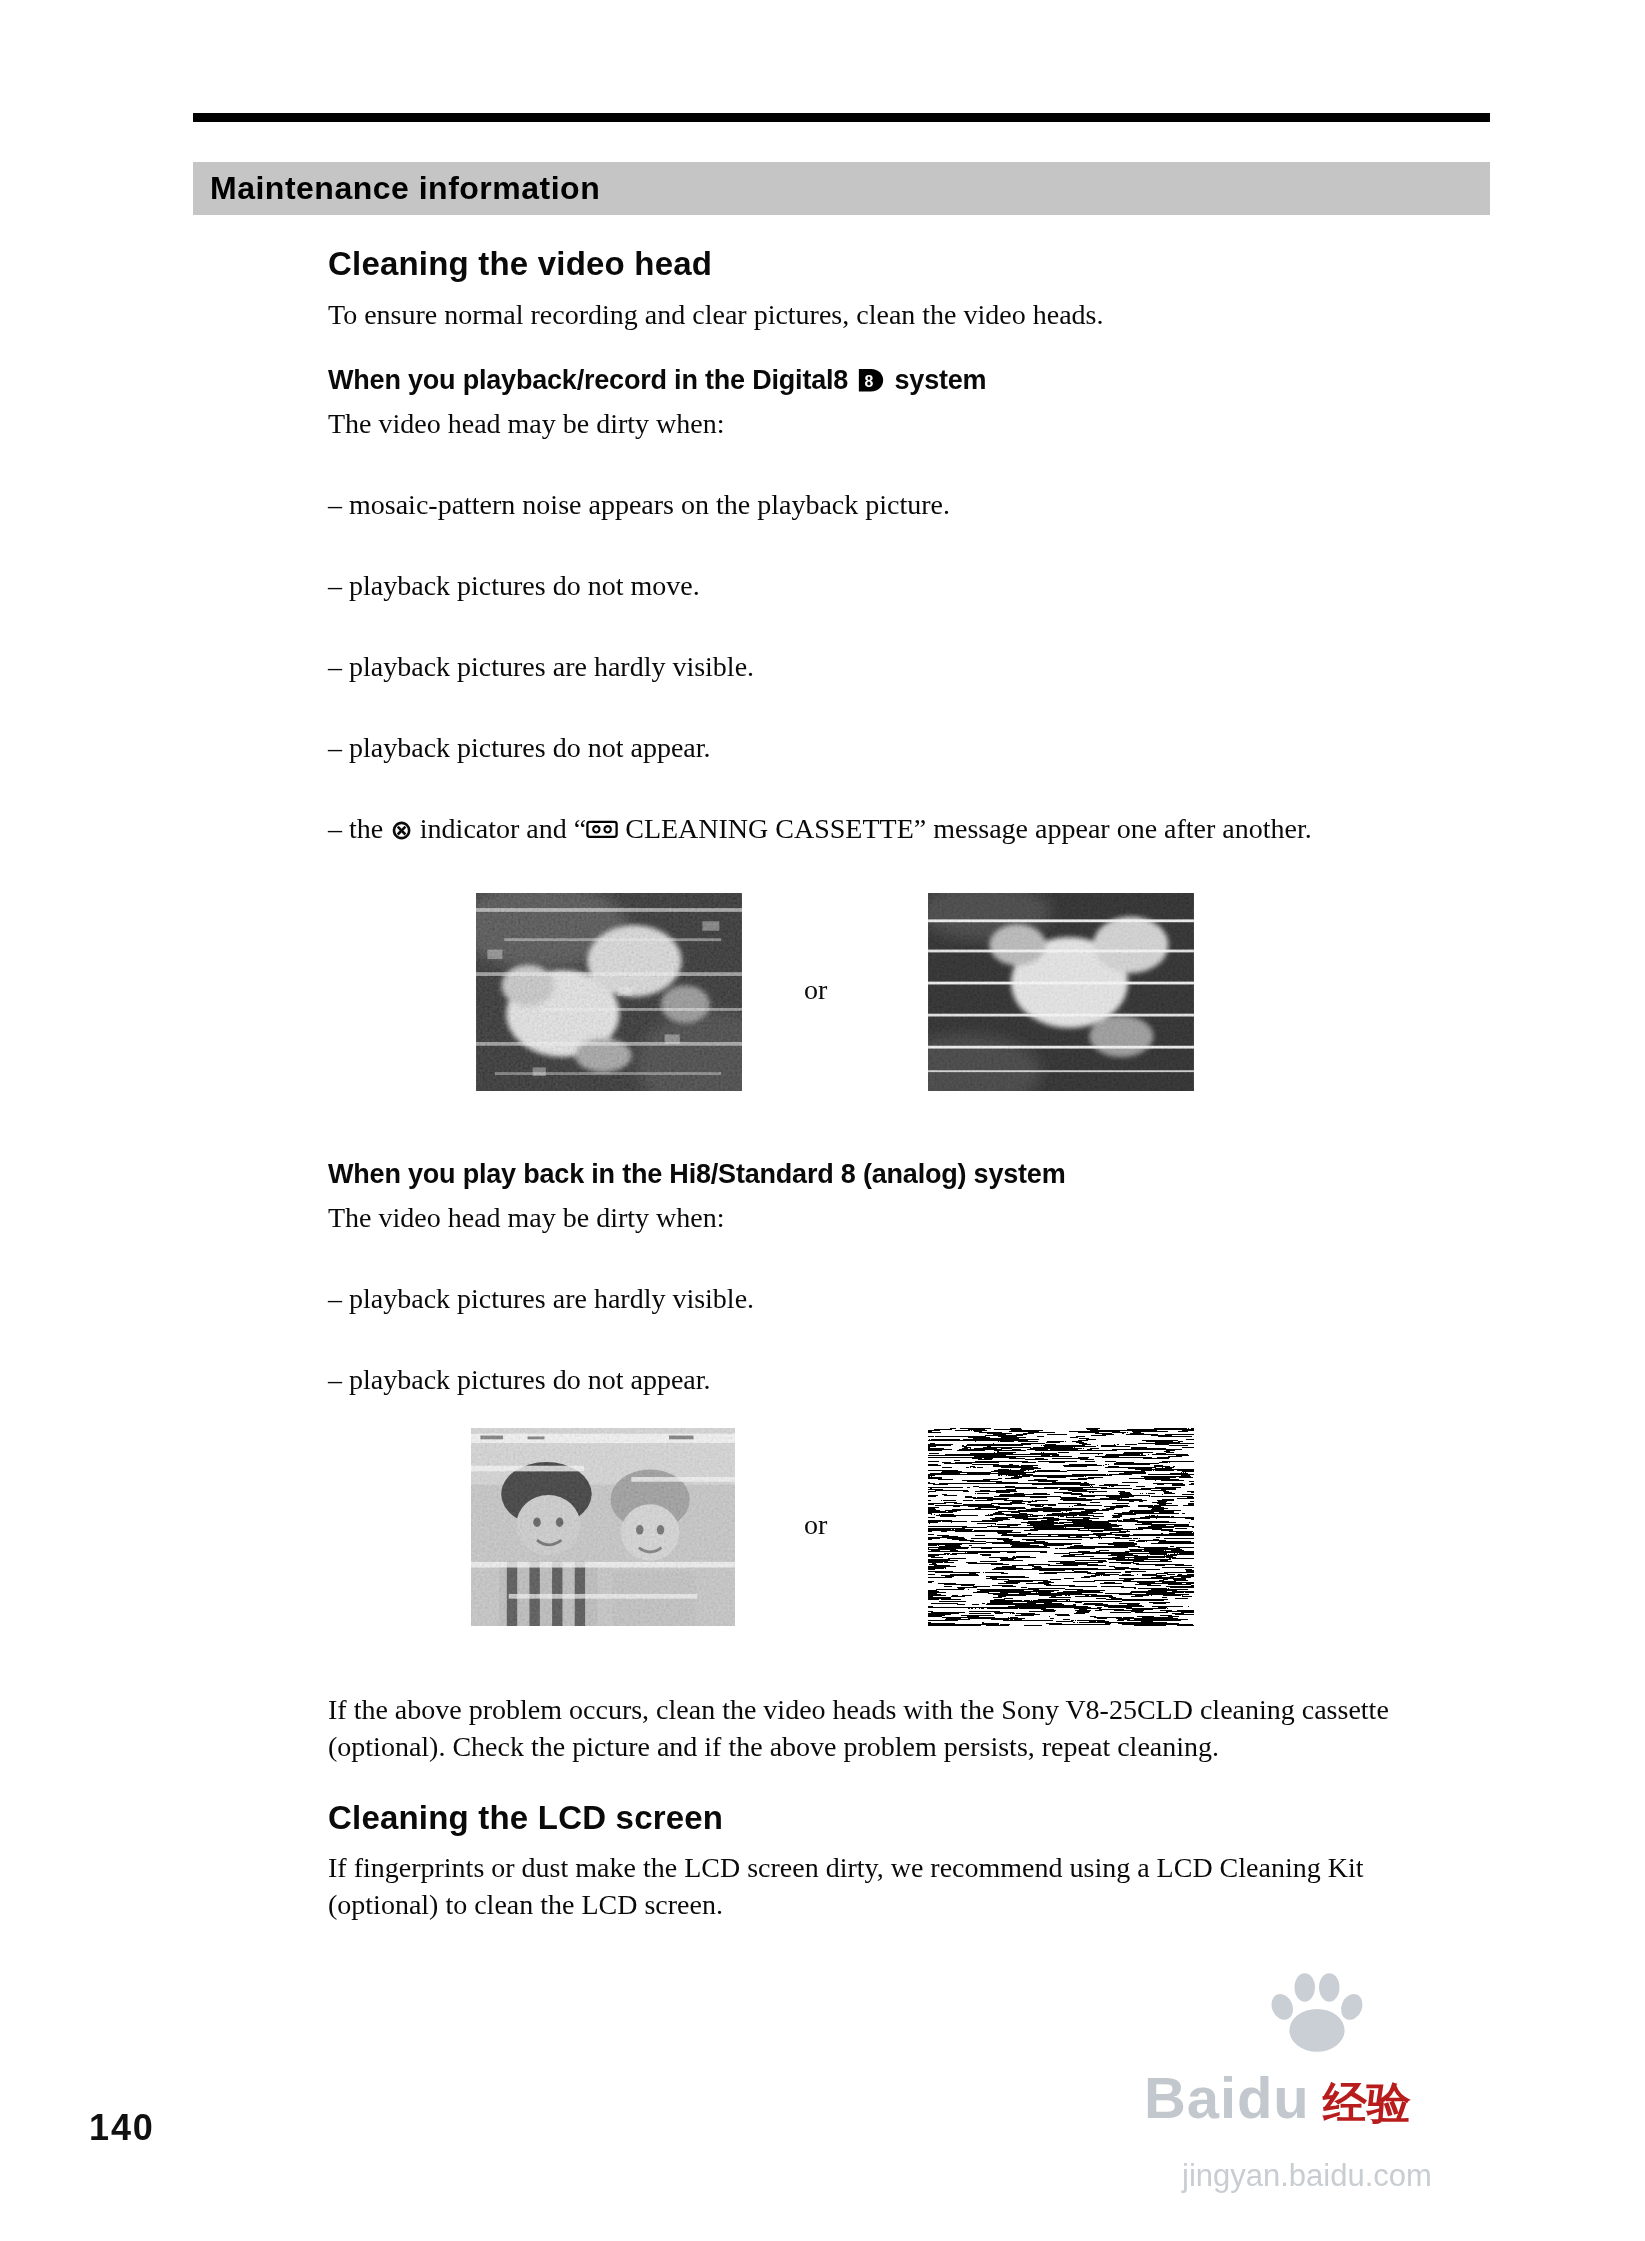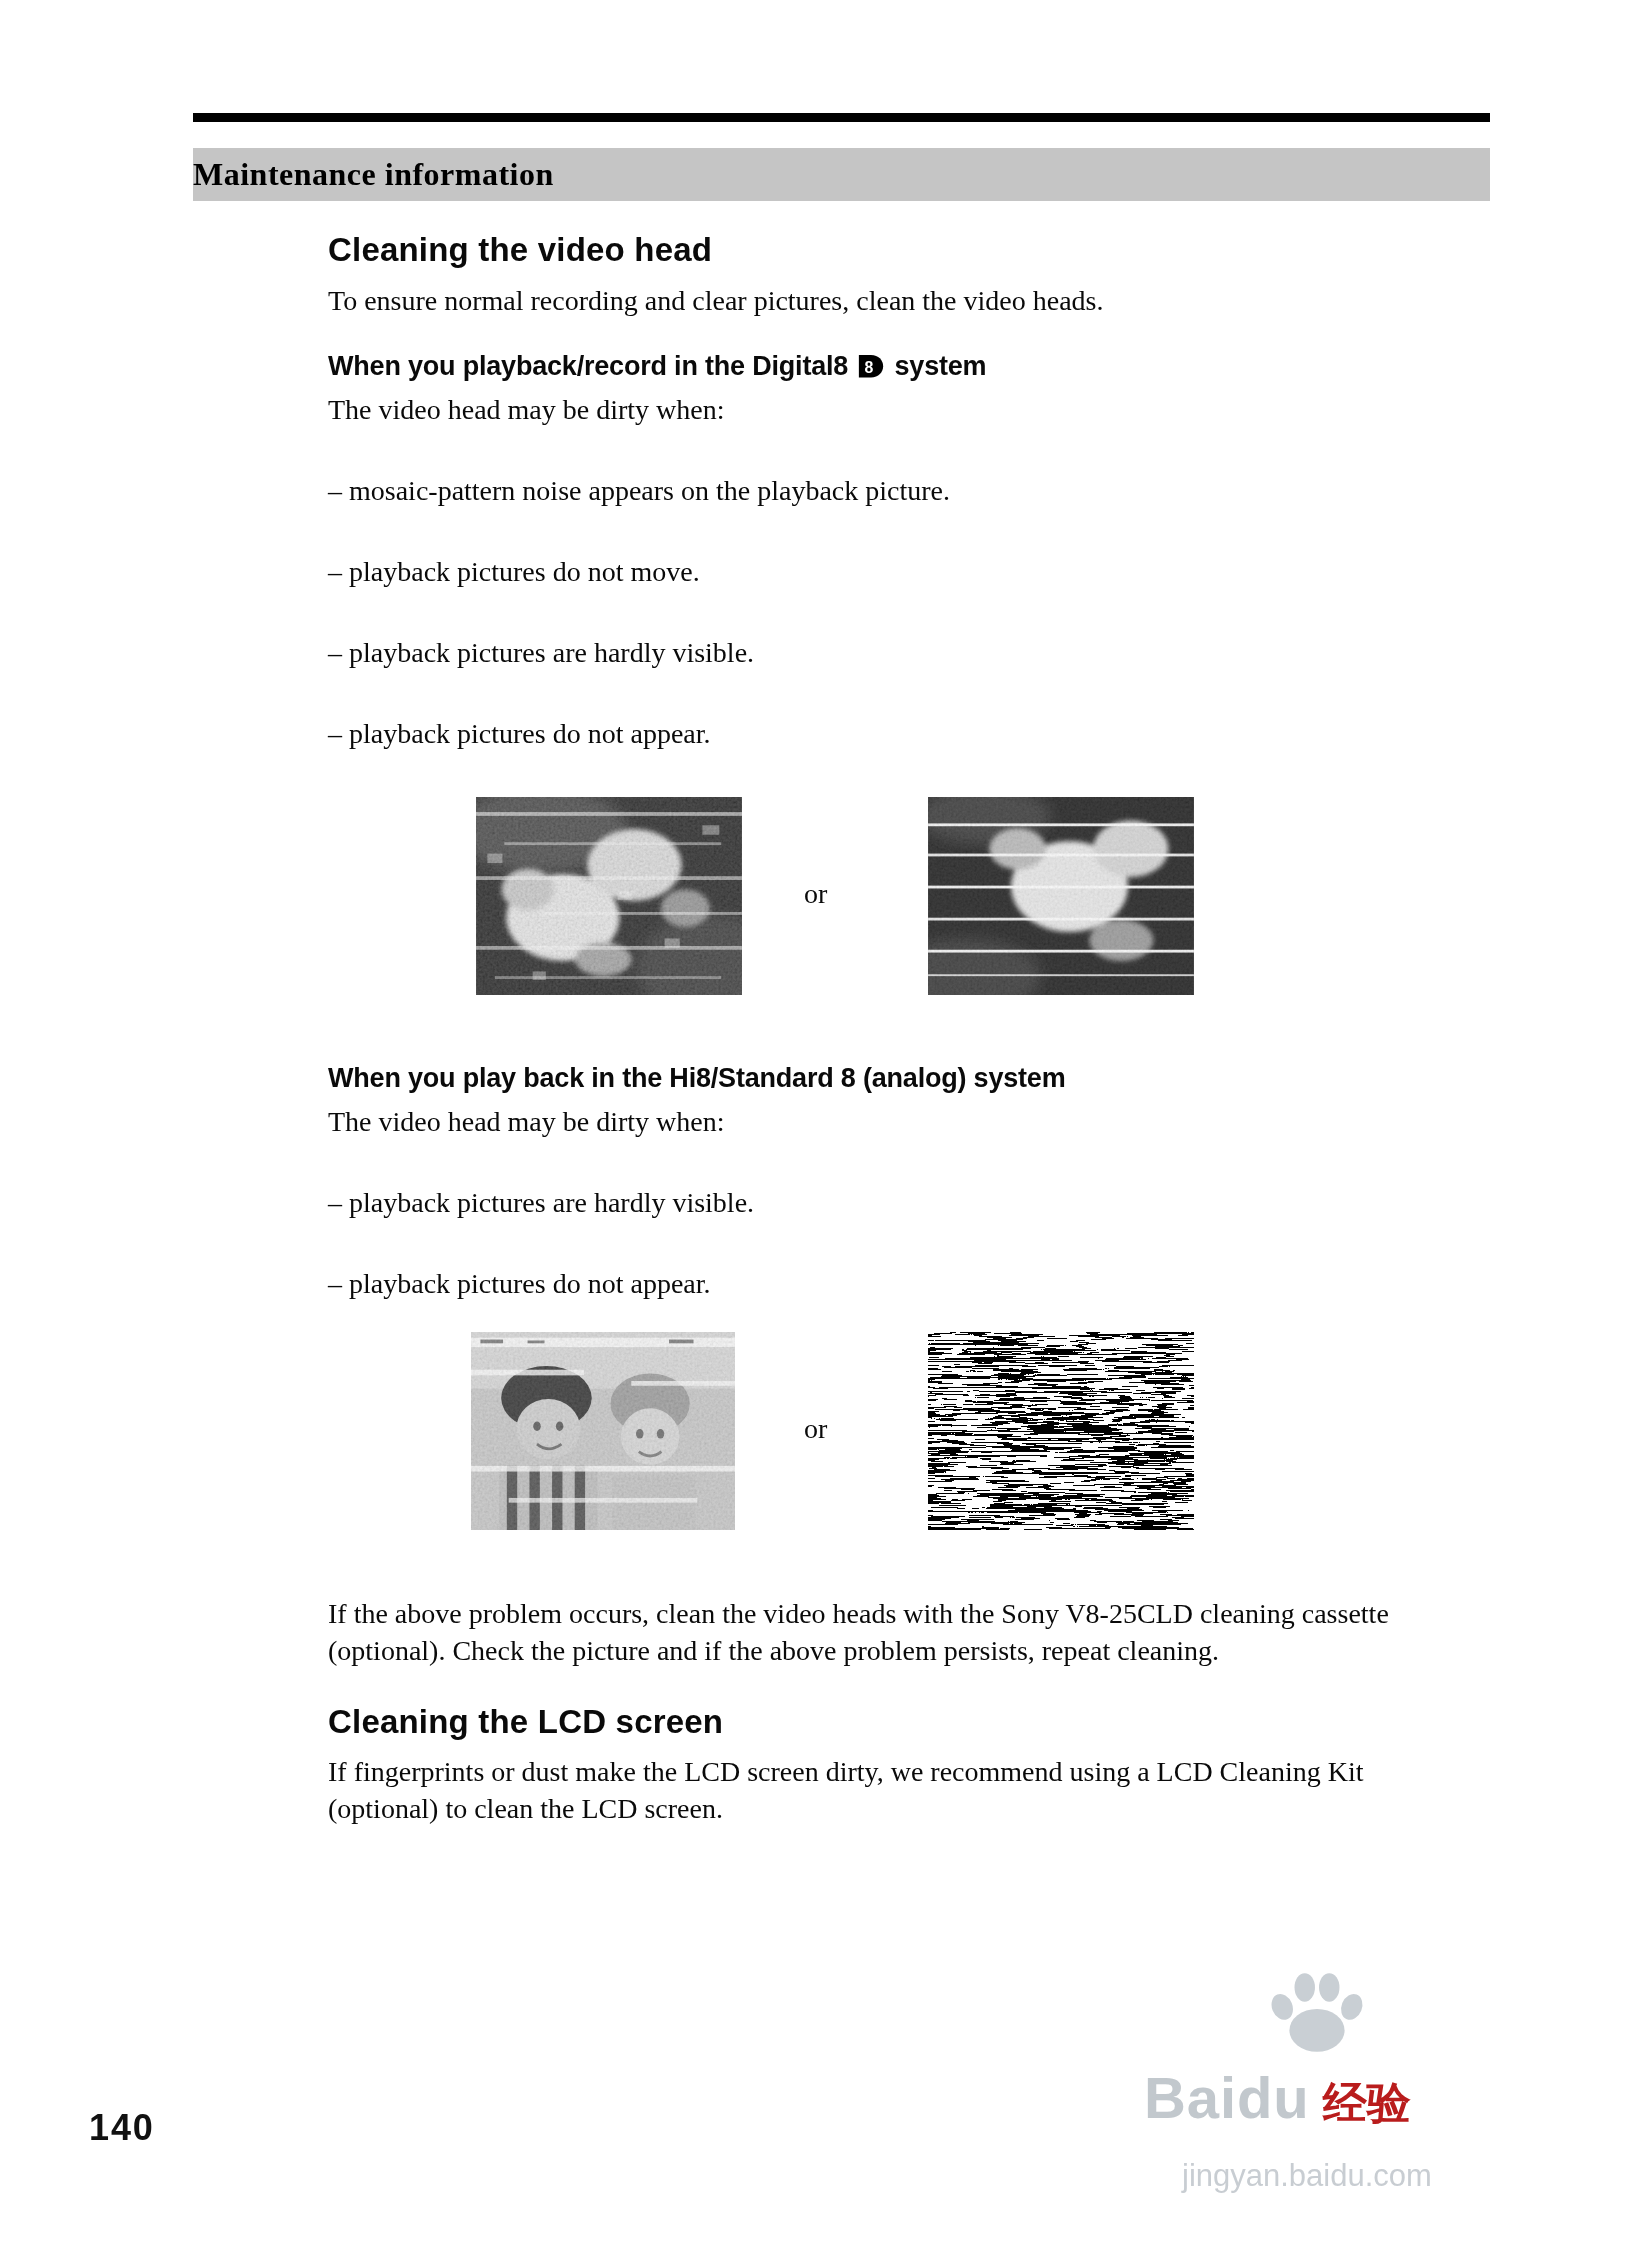--- a/index.html
+++ b/index.html
@@ -10,23 +10,23 @@
   }
   .main { position:absolute; left:193px; top:92px; width:1297px; }
 
   .doc-title {
     font-family:"Liberation Sans", sans-serif; font-weight:bold;
     font-size:34px; letter-spacing:0.6px; color:#000;
   }
   .rule { height:8.5px; background:#000; margin-top:21px; }
 
   .banner {
-    margin-top:26px; height:53px; background:#c5c5c5;
-    display:flex; align-items:center; 
-    font-family:Liberation Serif, serif; font-weight:bold;
+    margin-top:40px; height:53px; background:#c5c5c5;
+    display:flex; align-items:center; padding-left:17px;
+    font-family:Liberation Sans, sans-serif; font-weight:bold;
     font-size:32px; letter-spacing:0.5px; color:#000;
   }
 
   .content { margin-left:135px; margin-top:30px; width:1162px; }
 
   h2.sec-title {
     font-family:"Liberation Sans", sans-serif; font-weight:bold;
     font-size:33px; letter-spacing:0.2px;
   }
   .body-text { font-size:28px; line-height:37px; }
@@ -127,20 +127,25 @@
           <text x="8" y="20" font-size="17" font-weight="bold" fill="#fff" font-family="Liberation Sans, sans-serif">8</text>
         </svg><span> system</span></h3>
 
     <p class="body-text lead">The video head may be dirty when:</p>
 
     <ul class="symptoms">
       <li>– mosaic-pattern noise appears on the playback picture.</li>
       <li>– playback pictures do not move.</li>
       <li>– playback pictures are hardly visible.</li>
       <li>– playback pictures do not appear.</li>
+      <li><span>– the </span><span class="x-ind">⊗</span><span> indicator and “</span><svg class="inline-icon" width="32" height="22.6" viewBox="0 0 34 24">
+            <rect x="1.5" y="4" width="31" height="16" rx="2.5" fill="#fff" stroke="#000" stroke-width="2.4"></rect>
+            <circle cx="11" cy="12" r="3.4" fill="none" stroke="#000" stroke-width="2.2"></circle>
+            <circle cx="23" cy="12" r="3.4" fill="none" stroke="#000" stroke-width="2.2"></circle>
+          </svg><span> CLEANING CASSETTE” message appear one after another.</span></li>
     </ul>
 
     <div class="figure-row figure-row-1">
       <svg class="fig fig-a" width="266" height="198" viewBox="0 0 282 210">
         <rect width="282" height="210" fill="#161616"></rect>
         <ellipse cx="70" cy="35" rx="90" ry="45" fill="#3c3c3c" filter="url(#blurL)"></ellipse>
         <ellipse cx="250" cy="180" rx="80" ry="55" fill="#2f2f2f" filter="url(#blurL)"></ellipse>
         <g filter="url(#blurS)">
           <ellipse cx="92" cy="128" rx="60" ry="46" fill="#e9e9e9"></ellipse>
           <ellipse cx="55" cy="98" rx="28" ry="22" fill="#c9c9c9"></ellipse>

